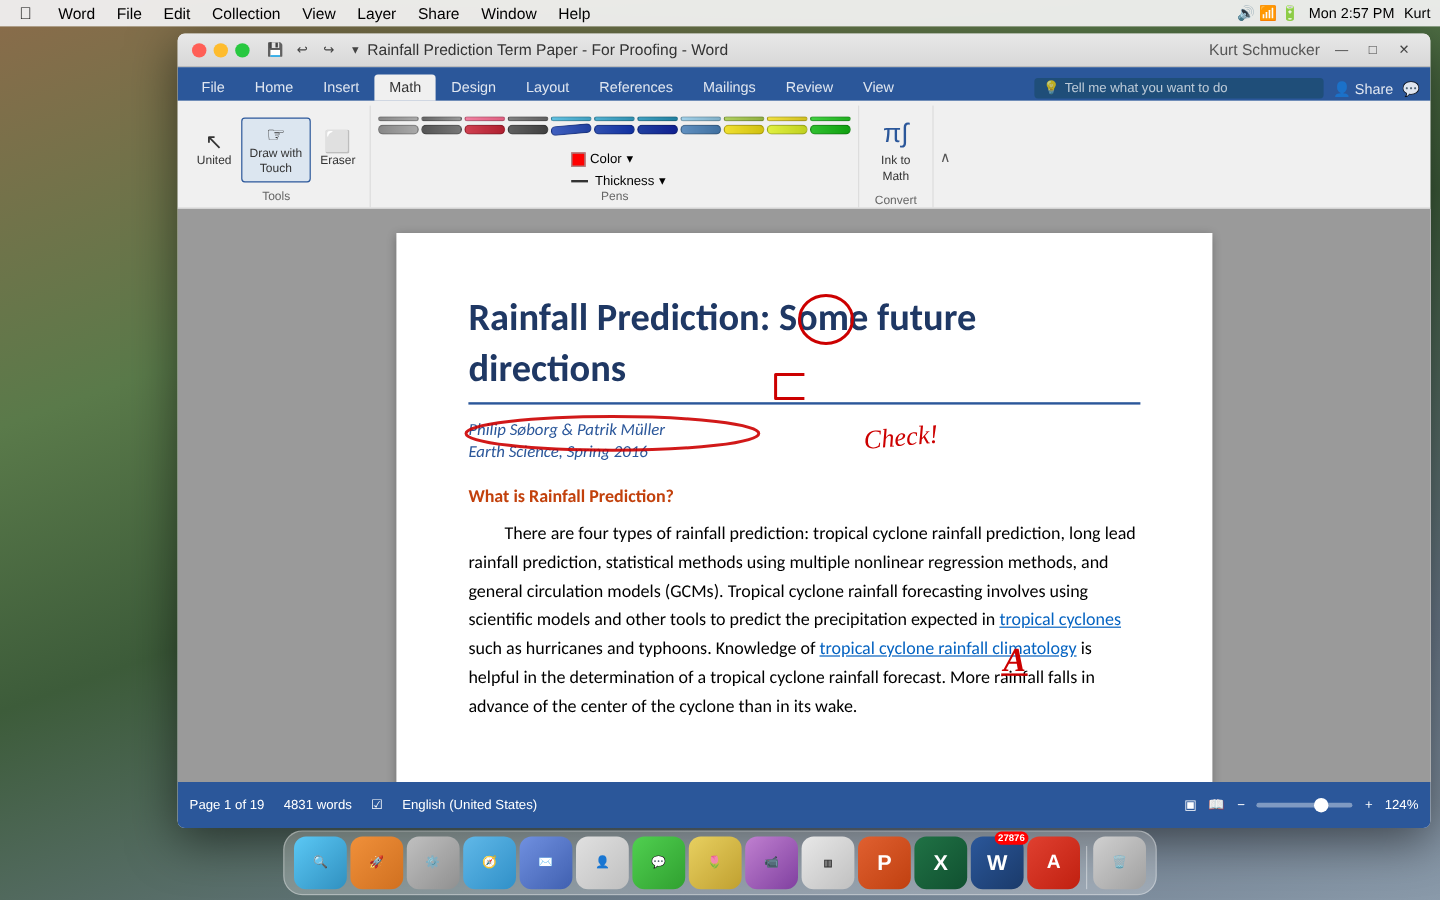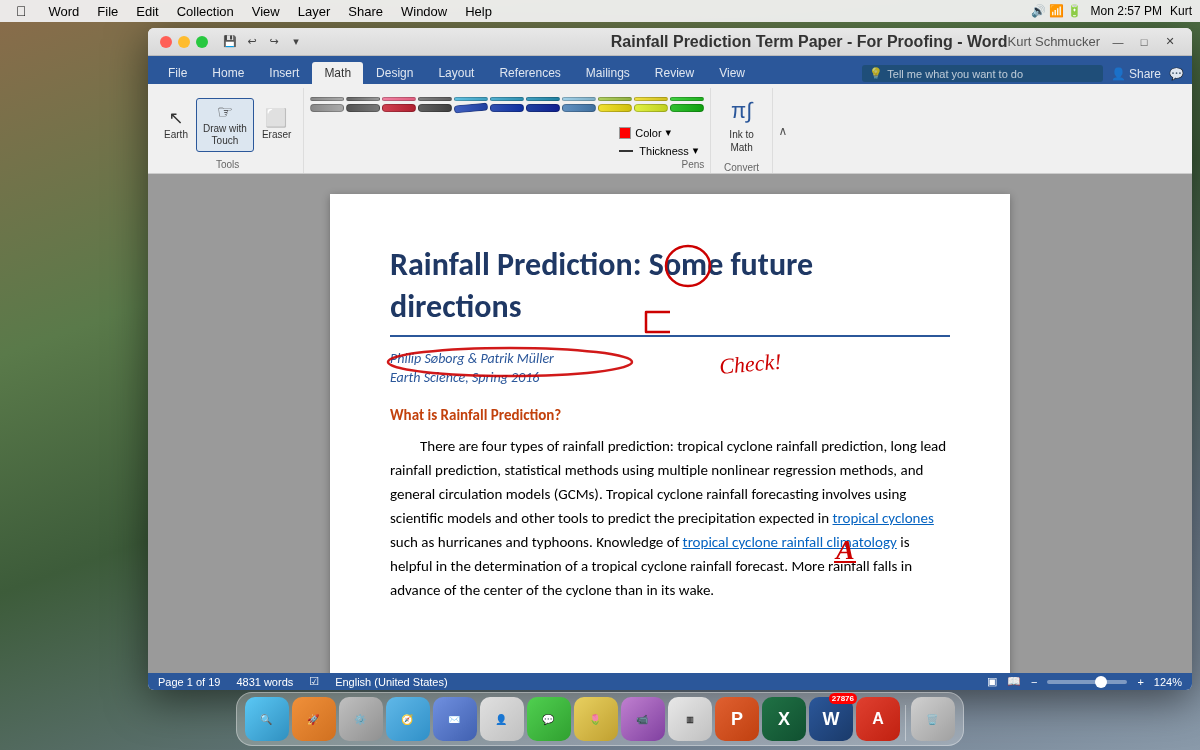--- a/index.html
+++ b/index.html
@@ -83,24 +83,24 @@
     .wc-red { background: #ff5f57; }
     .wc-yellow { background: #febc2e; }
     .wc-green { background: #28c840; }
     .title-bar-left {
       display: flex;
       align-items: center;
       gap: 8px;
     }
     .title-bar-center {
       flex: 1;
-      text-align: right;
-      font-size: 16px;
+      text-align: left;
+      font-size: 13px;
       color: #333;
-      font-weight: 700;
+      font-weight: 400;
     }
     .title-bar-right {
       font-size: 13px;
       color: #555;
     }
 
     
     .quick-access {
       display: flex;
       align-items: center;
@@ -316,21 +316,21 @@
       color: #0563c1;
       text-decoration: underline;
     }
     .annotation-svg {
       width: 100%;
       height: 100%;
     }
 
     
     .status-bar {
-      height: 17px;
+      height: 39px;
       background: #2b579a;
       display: flex;
       align-items: center;
       padding: 0 10px;
       font-size: 11px;
       color: white;
       flex-shrink: 0;
       gap: 16px;
     }
     .status-bar-right {
@@ -500,35 +500,35 @@
       <div style="color:rgba(255,255,255,0.85);font-size:12px;cursor:pointer;">💬</div>
     </div>
   </div>
 
   <div class="ribbon">
 
     <div class="ribbon-group">
       <div class="ribbon-group-buttons">
         <div class="ribbon-btn">
           <div class="ribbon-btn-icon">↖</div>
-          <div>Earth</div>
+          <div>United</div>
         </div>
         <div class="ribbon-btn active" style="background:#dce6f0;border:1px solid #2b579a;">
           <div class="ribbon-btn-icon">☞</div>
           <div style="text-align:center;font-size:10px;line-height:1.2;">Draw with<br>Touch</div>
         </div>
         <div class="ribbon-btn">
           <div class="ribbon-btn-icon">⬜</div>
           <div>Eraser</div>
         </div>
       </div>
       <div class="ribbon-group-label">Tools</div>
     </div>
 
-    <div class="ribbon-group" style="min-width:300px;align-items:flex-end;">
+    <div class="ribbon-group" style="min-width:300px;">
       <div style="flex:1;display:flex;flex-direction:column;gap:3px;padding:2px 0;">
 
         <div class="pen-row">
           <div class="pen-swatch" style="background:linear-gradient(90deg,#888,#aaa);height:4px;margin-top:5px;"></div>
           <div class="pen-swatch" style="background:linear-gradient(90deg,#666,#999);height:4px;margin-top:5px;"></div>
           <div class="pen-swatch" style="background:linear-gradient(90deg,#f080a0,#e06080);height:4px;margin-top:5px;"></div>
           <div class="pen-swatch" style="background:linear-gradient(90deg,#808080,#606060);height:4px;margin-top:5px;"></div>
           <div class="pen-swatch" style="background:linear-gradient(90deg,#60c0e0,#40a0c0);height:4px;margin-top:5px;"></div>
           <div class="pen-swatch" style="background:linear-gradient(90deg,#50b0d0,#3090b0);height:4px;margin-top:5px;"></div>
           <div class="pen-swatch" style="background:linear-gradient(90deg,#40a0c0,#2080a0);height:4px;margin-top:5px;"></div>

